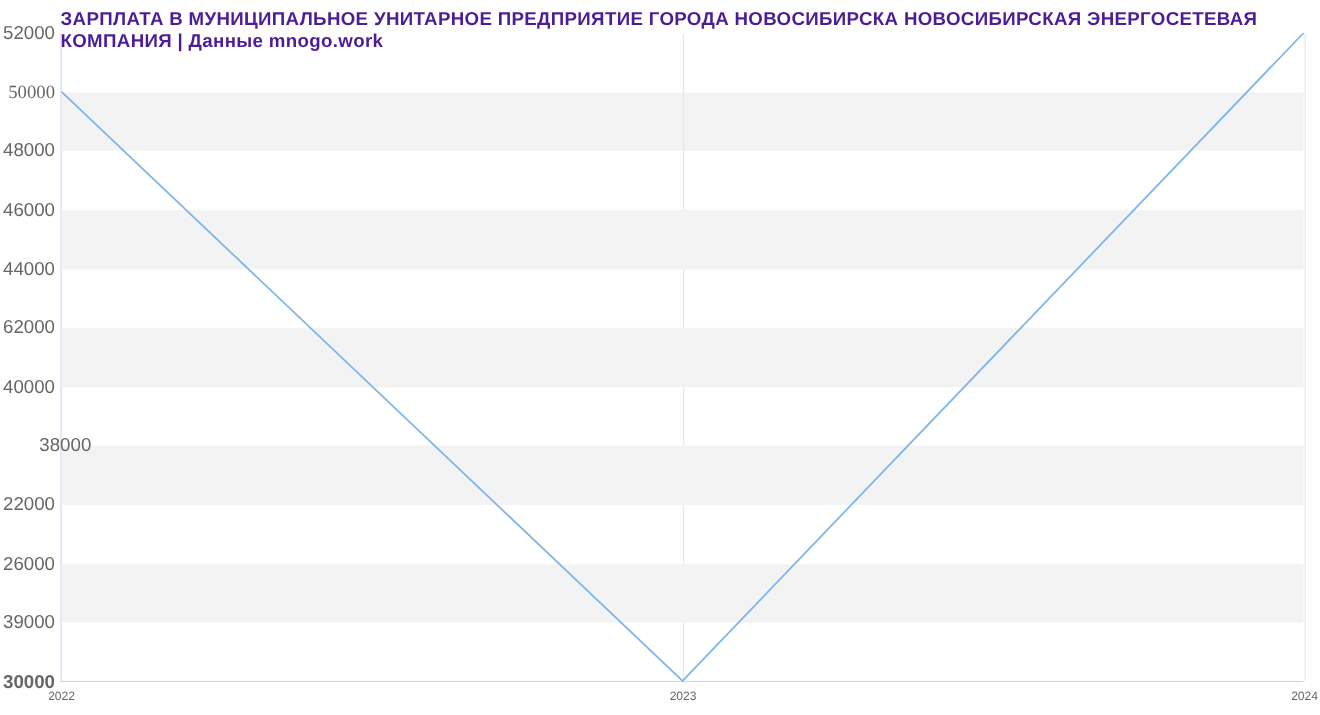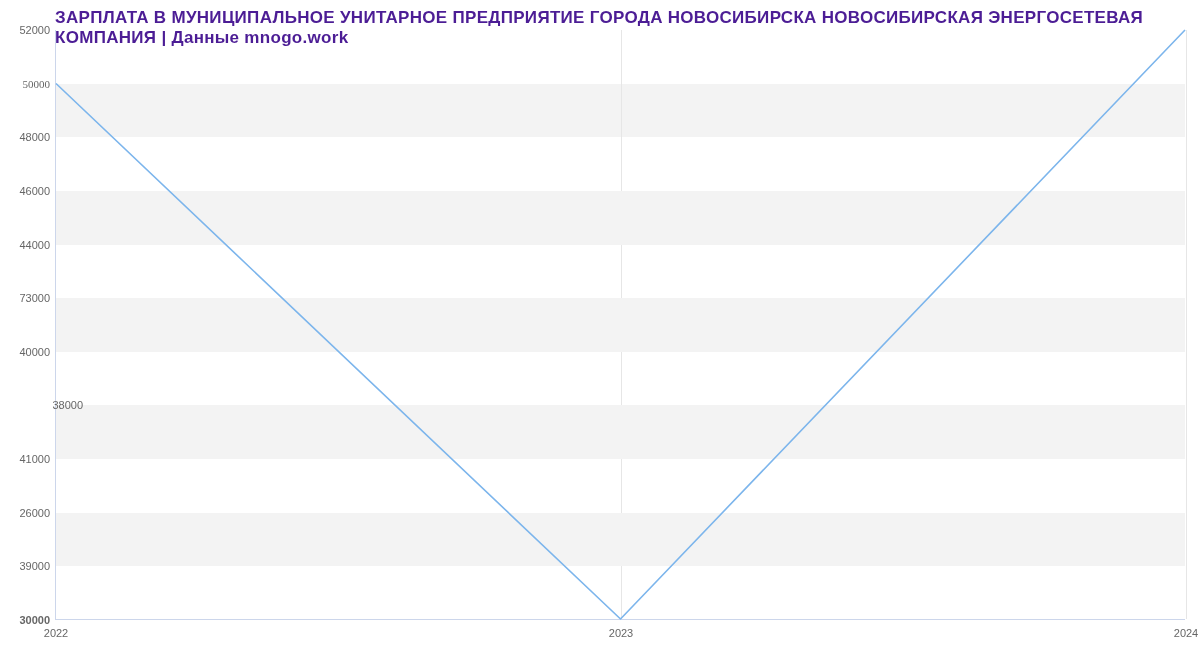--- a/index.html
+++ b/index.html
@@ -48,21 +48,21 @@
     width: 1px;
     height: 100%;
     background: #e6e6e6;
   }
   .ytick {
     position: absolute;
     left: 0;
     transform: translate(-100%, -50%);
     padding-right: 6px;
     color: #666;
-    font-size: 11px;
+    font-size: 17px;
   }
   .xtick {
     position: absolute;
     bottom: -20px;
     transform: translateX(-50%);
     color: #666;
     font-size: 11px;
   }
   svg.line-layer {
     position: absolute;
@@ -91,24 +91,24 @@
       <div class="band" style="top: 160.909px; height: 53.6364px;"></div>
       <div class="band" style="top: 268.182px; height: 53.6364px;"></div>
       <div class="band" style="top: 375.455px; height: 53.6364px;"></div>
       <div class="band" style="top: 482.727px; height: 53.6364px;"></div>
     <svg class="line-layer" viewBox="0 0 1130 590" preserveAspectRatio="none">
       <path id="series-path" class="series-line" d="M0 53.636363636363626 L565 590 L1130 0"></path>
     </svg>
   <div class="ytick" style="top: 590px; font-weight: bold;">30000</div>
       <div class="ytick" style="top: 536.364px;">39000</div>
       <div class="ytick" style="top: 482.727px;">26000</div>
-      <div class="ytick" style="top: 429.091px;">41000</div>
+      <div class="ytick" style="top: 429.091px;">22000</div>
       <div class="ytick" style="top: 375.455px; margin-left: 33px;">38000</div>
       <div class="ytick" style="top: 321.818px;">40000</div>
-      <div class="ytick" style="top: 268.182px;">73000</div>
+      <div class="ytick" style="top: 268.182px;">62000</div>
       <div class="ytick" style="top: 214.545px;">44000</div>
       <div class="ytick" style="top: 160.909px; text-align: right;">46000</div>
       <div class="ytick" style="top: 107.273px;">48000</div>
       <div class="ytick" style="top: 53.6364px; font-family: Liberation Serif, serif;">50000</div>
       <div class="ytick" style="top: 0px;">52000</div>
       <div class="xtick" style="left: 0px;">2022</div>
       <div class="xtick" style="left: 565px;">2023</div>
       <div class="xtick" style="left: 1130px;">2024</div>
     </div>
 </div>

